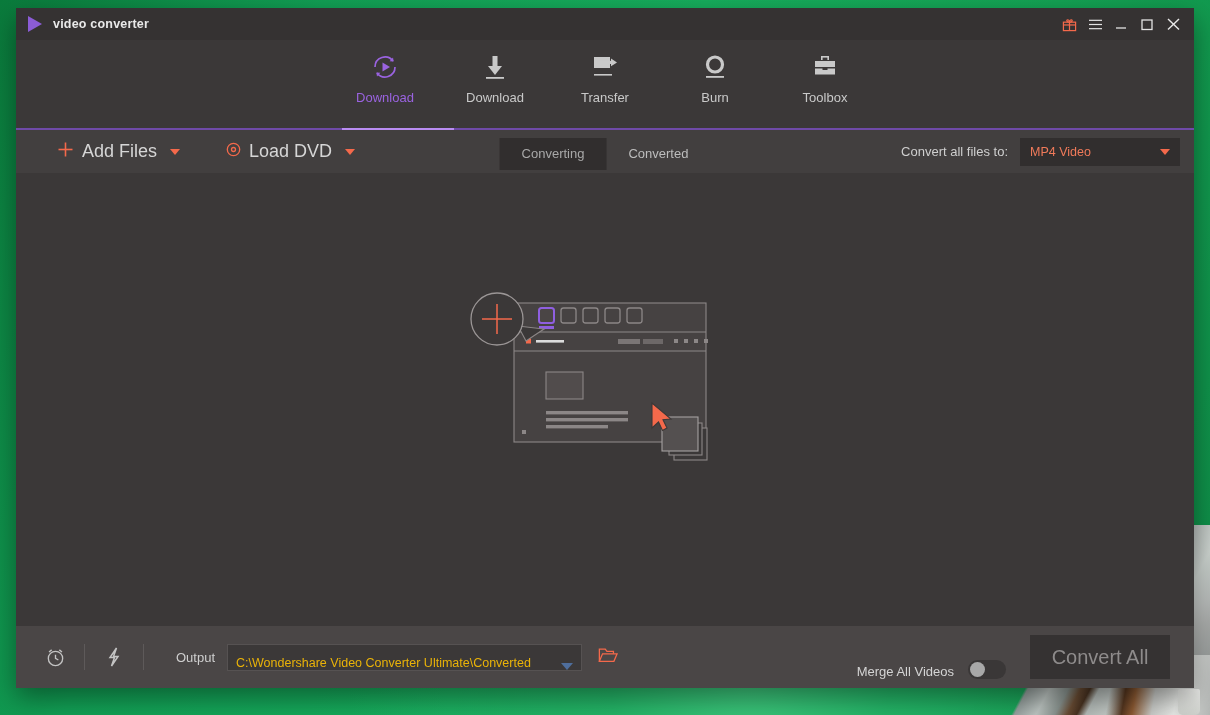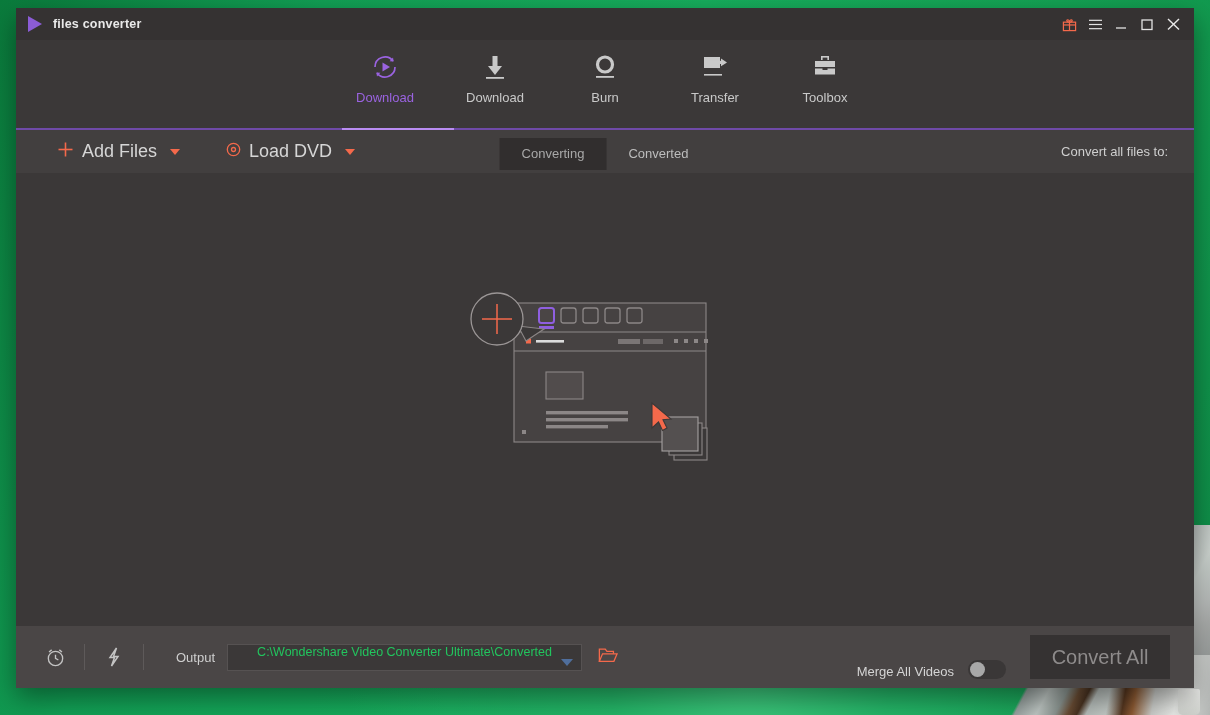--- a/index.html
+++ b/index.html
@@ -136,22 +136,22 @@
   
   #bottombar {
     flex:0 0 62px; background:#4a4646;
     display:flex; align-items:center; padding:0 24px; position:relative;
   }
   .bb-icon { width:30px;height:30px; display:flex;align-items:center;justify-content:center; cursor:pointer; }
   .vdiv { width:1px; height:26px; background:#5e5a5a; margin:0 14px; }
   #output-label { color:#cfcfcf; font-size:13px; margin-left:18px; margin-right:12px; }
   #output-field {
     width:355px; height:27px; background:#3b3838; border:1px solid #565252;
-    display:flex; align-items:center; padding:0 8px;
-    color:#22c55e; font-size:12.5px; cursor:text;flex-direction:column;
+    display:flex; align-items:flex-end; padding:0 8px;
+    color:#eab308; font-size:12.5px; cursor:text;
   }
   #output-caret {
     margin-left:auto; width:0;height:0;
     border-left:6px solid transparent; border-right:6px solid transparent;
     border-top:7px solid #4f6e9c;
   }
   #folder-btn { margin-left:16px; cursor:pointer; }
 
   #merge-wrap { margin-left:auto; display:flex; align-items:flex-end; }
   #merge-label { color:#d4d4d4; font-size:13px; margin-right:14px; }
@@ -173,21 +173,21 @@
   <div id="wall-strip"></div>
   <div id="wall-photo"></div>
   <div id="wall-photo2"></div>
   <div id="wall-cup"></div>
 </div>
 
 <div id="app-window">
 
   <div id="titlebar">
     <div class="logo-tri"></div>
-    <div id="app-title">files converter</div>
+    <div id="app-title">video converter</div>
 
     <div id="win-controls">
       <div class="wc">
         <svg width="15" height="15" viewBox="0 0 16 16" fill="none" stroke="#f4694b" stroke-width="1.3">
           <rect x="1.5" y="5.5" width="13" height="9"></rect>
           <line x1="1.5" y1="8.5" x2="14.5" y2="8.5"></line>
           <line x1="8" y1="5.5" x2="8" y2="14.5"></line>
           <path d="M8 5.5 C8 3.5 6.5 2.5 5.5 3.2 C4.6 3.9 5.4 5.5 8 5.5 Z"></path>
           <path d="M8 5.5 C8 3.5 9.5 2.5 10.5 3.2 C11.4 3.9 10.6 5.5 8 5.5 Z"></path>
         </svg>
@@ -239,38 +239,38 @@
           <rect x="12.5" y="4" width="5" height="12"></rect>
           <path d="M8 14 L22 14 L15 23 Z"></path>
           <rect x="6" y="25" width="18" height="1.8"></rect>
         </svg>
       </div>
       <div class="nav-label">Download</div>
     </div>
 
     <div class="nav-item">
       <div class="nav-icon">
-        <svg width="30" height="30" viewBox="0 0 30 30">
-          <circle cx="15" cy="12.5" r="7.5" fill="none" stroke="#c9c9c9" stroke-width="3.2"></circle>
-          <rect x="6" y="24" width="18" height="1.8" fill="#c9c9c9"></rect>
-        </svg>
-      </div>
-      <div class="nav-label">Burn</div>
-    </div>
-
-    <div class="nav-item">
-      <div class="nav-icon">
         <svg width="32" height="30" viewBox="0 0 32 30" fill="#c9c9c9">
           <rect x="5" y="5" width="16" height="11"></rect>
           <rect x="9.5" y="8.8" width="14" height="3.2"></rect>
           <path d="M22 6.5 L28 10.4 L22 14.3 Z"></path>
           <rect x="5" y="22" width="18" height="1.6"></rect>
         </svg>
       </div>
       <div class="nav-label">Transfer</div>
+    </div>
+
+    <div class="nav-item">
+      <div class="nav-icon">
+        <svg width="30" height="30" viewBox="0 0 30 30">
+          <circle cx="15" cy="12.5" r="7.5" fill="none" stroke="#c9c9c9" stroke-width="3.2"></circle>
+          <rect x="6" y="24" width="18" height="1.8" fill="#c9c9c9"></rect>
+        </svg>
+      </div>
+      <div class="nav-label">Burn</div>
     </div>
 
     <div class="nav-item">
       <div class="nav-icon">
         <svg width="30" height="30" viewBox="0 0 30 30" fill="#c9c9c9">
           <rect x="11" y="4" width="8" height="1.6"></rect>
           <rect x="11" y="4" width="1.6" height="4"></rect>
           <rect x="17.4" y="4" width="1.6" height="4"></rect>
           <rect x="5" y="9" width="20" height="6"></rect>
           <rect x="5" y="16.5" width="20" height="6"></rect>
@@ -308,20 +308,24 @@
       <span class="caret"></span>
     </div>
 
     <div id="segmented">
       <div class="seg active">Converting</div>
       <div class="seg">Converted</div>
     </div>
 
     <div id="convert-to-wrap">
       <span id="convert-to-label">Convert all files to:</span>
+      <div id="format-select">
+        <span>MP4 Video</span>
+        <span class="caret"></span>
+      </div>
     </div>
   </div>
 
   <div id="main">
     <div id="empty-illustration">
       <svg width="300" height="195" viewBox="0 0 300 195" fill="none">
 
         <rect x="48" y="21" width="192" height="139" fill="#464242" stroke="#8c8787" stroke-width="1.1"></rect>
 
         <line x1="48" y1="50" x2="240" y2="50" stroke="#8c8787" stroke-width="1.1"></line>

